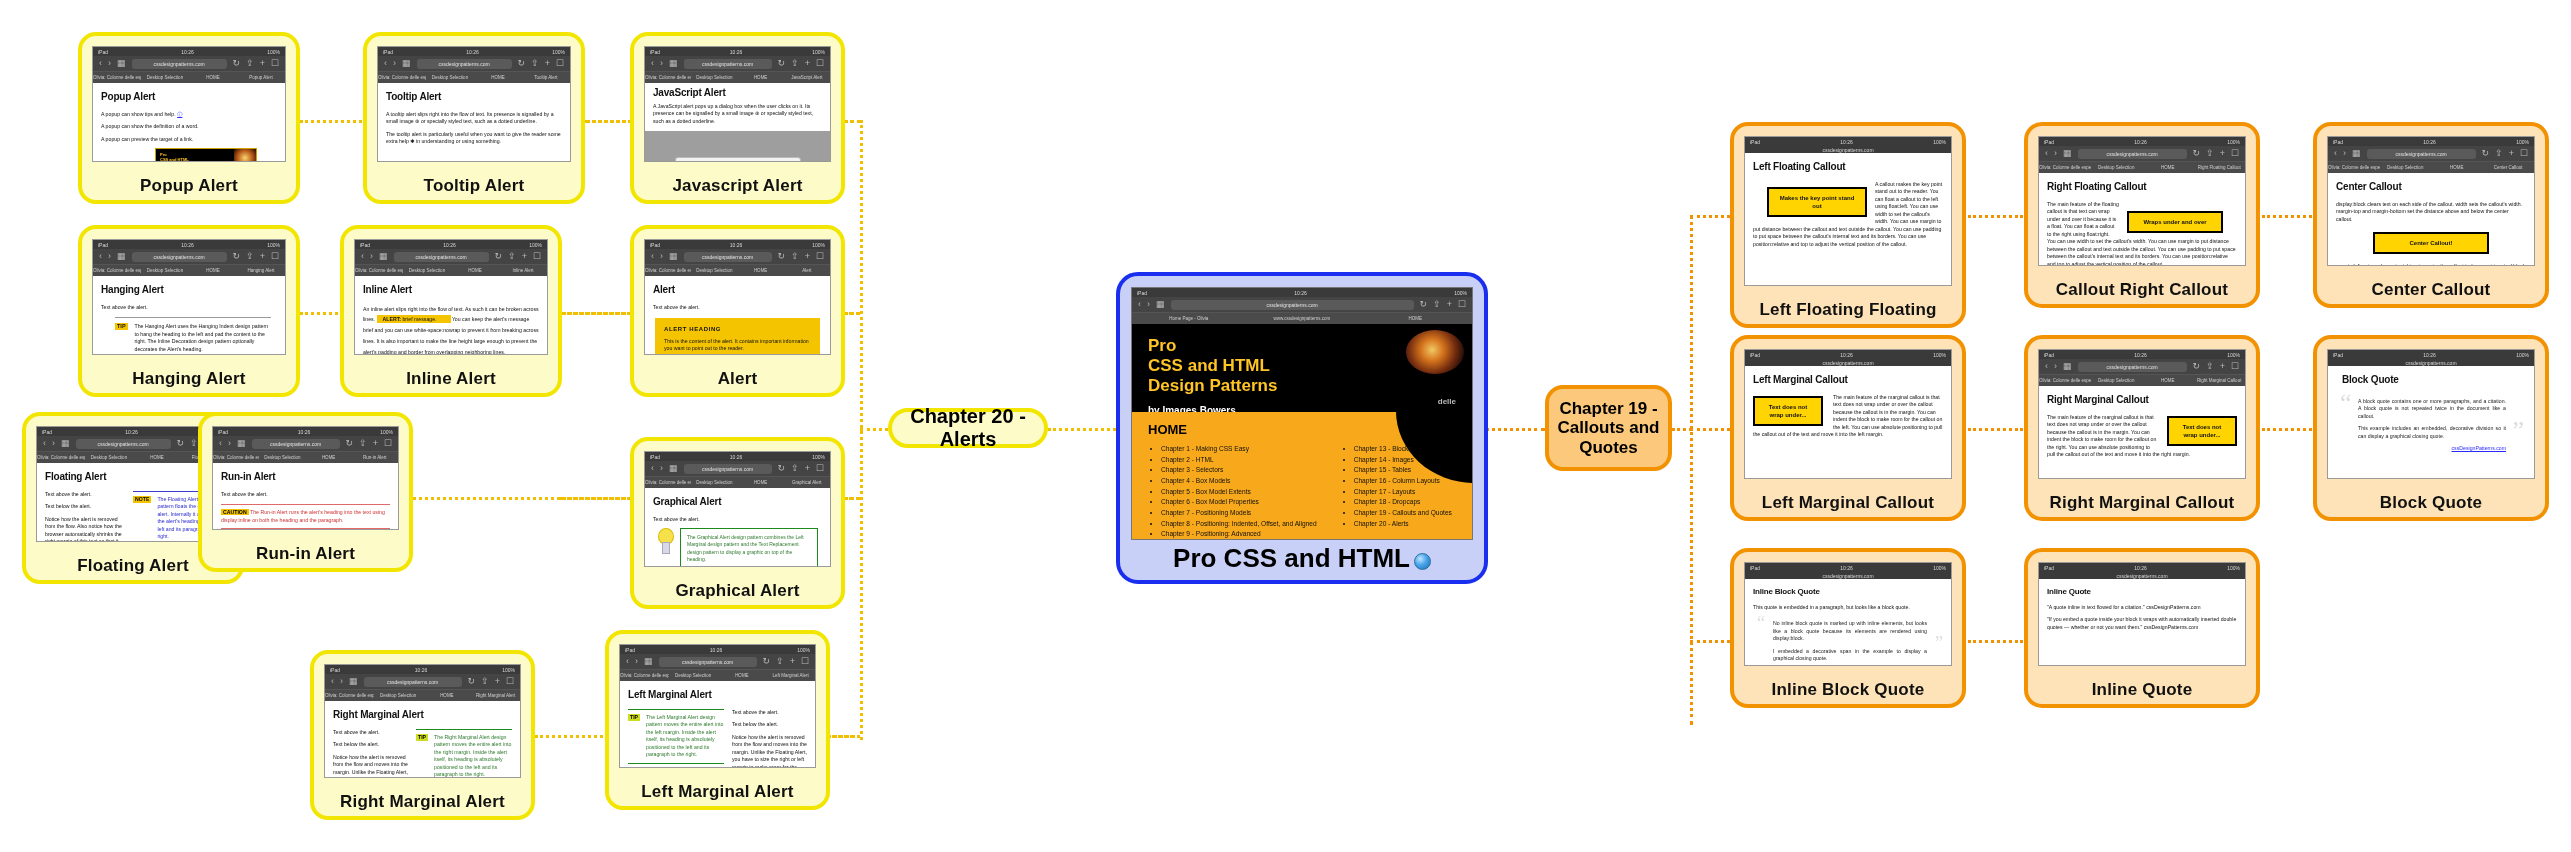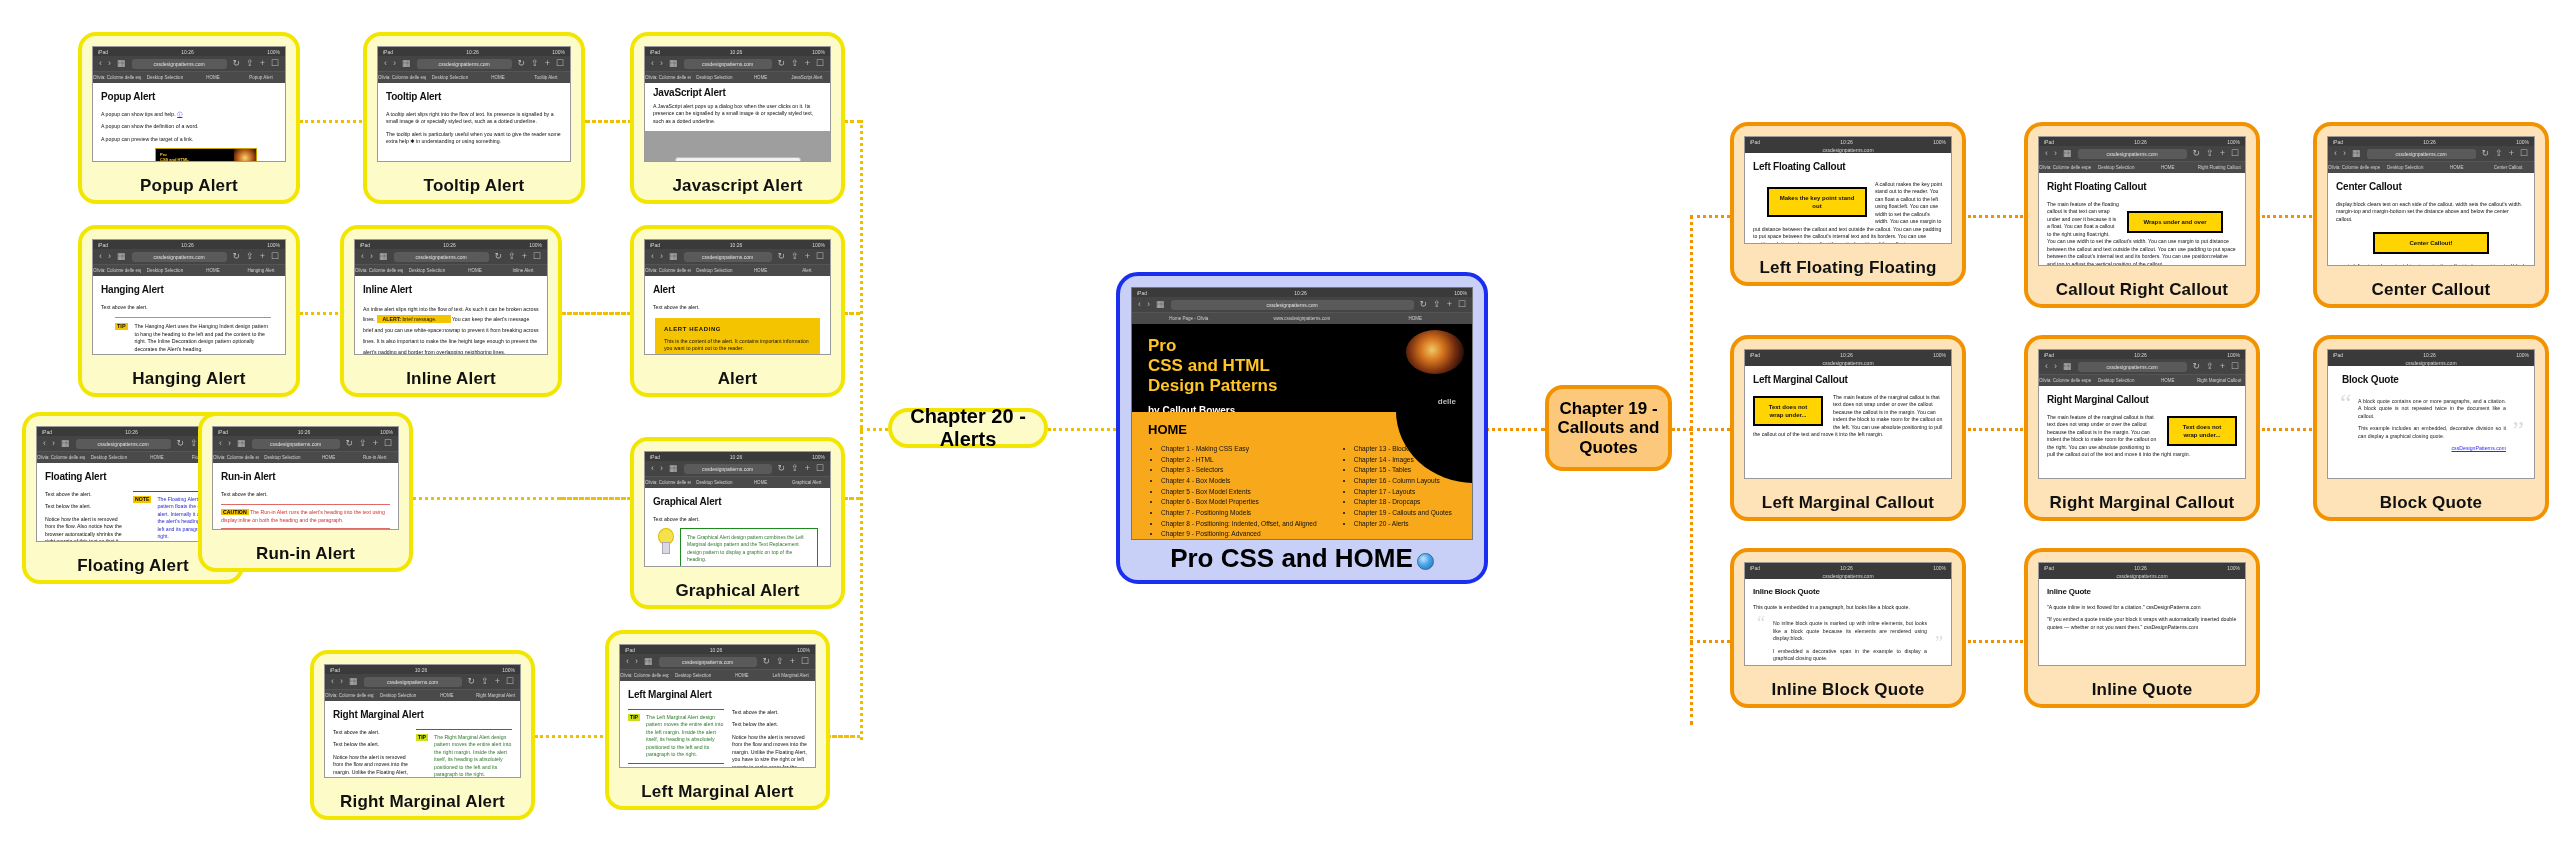--- a/index.html
+++ b/index.html
@@ -167,21 +167,21 @@
         </div>
         <div class="bookmarks">
           <div>Home Page - Olivia</div>
           <div>www.cssdesignpatterns.com</div>
           <div>HOME</div>
         </div>
       </div>
       <div class="hero">
         <div class="neb"></div>
         <h2>Pro<br>CSS and HTML<br>Design Patterns</h2>
-        <div class="byline">by Callout Bowers</div>
+        <div class="byline">by Images Bowers</div>
         <div class="apress">delle</div>
       </div>
       <div class="toc">
         <h3>HOME</h3>
         <div class="cols">
           <ul id="tocL">
               <li>Chapter 1 - Making CSS Easy</li>
               <li>Chapter 2 - HTML</li>
               <li>Chapter 3 - Selectors</li>
               <li>Chapter 4 - Box Models</li>
@@ -197,21 +197,21 @@
               <li>Chapter 15 - Tables</li>
               <li>Chapter 16 - Column Layouts</li>
               <li>Chapter 17 - Layouts</li>
               <li>Chapter 18 - Dropcaps</li>
               <li>Chapter 19 - Callouts and Quotes</li>
               <li>Chapter 20 - Alerts</li>
             </ul>
         </div>
       </div>
     </div>
-    <div class="caption"><span>Pro CSS and HOME</span><span class="globe"></span></div>
+    <div class="caption"><span>Pro CSS and HTML</span><span class="globe"></span></div>
   </div>
 
   <div class="hub ch20" style="left:888px;top:408px;width:160px;height:40px;">
     <span>Chapter 20 - Alerts</span>
   </div>
 
   <div class="hub ch19" style="left:1545px;top:385px;width:127px;height:86px;">
     <span>Chapter 19 - Callouts and Quotes</span>
   </div>
 
@@ -650,21 +650,21 @@
           <span>The Left Marginal Alert design pattern moves the entire alert into the left margin. Inside the alert itself, its heading is absolutely positioned to the left and its paragraph to the right.</span>
         </div>
         <p>Text above the alert.</p>
         <p>Text below the alert.</p>
         <p>Notice how the alert is removed from the flow and moves into the margin. Unlike the Floating Alert, you have to size the right or left margin to make room for the marginal alert.</p>
       </div>
     </div>
     <div class="caption">Left Marginal Alert</div>
   </div>
 
-  <div class="card orange" style="left:1730px;top:122px;width:236px;height:164px;">
+  <div class="card orange" style="left:1730px;top:122px;width:236px;height:206px;">
     <div class="shot">
       <div class="chrome tpl-chrome tpl-chrome-mini">
           <div class="statusbar">
             <span>iPad</span>
             <span>10:26</span>
             <span>100%</span>
           </div>
           <div class="statusbar" style="justify-content:center;height:7px;">
             <span>cssdesignpatterns.com</span>
           </div>

